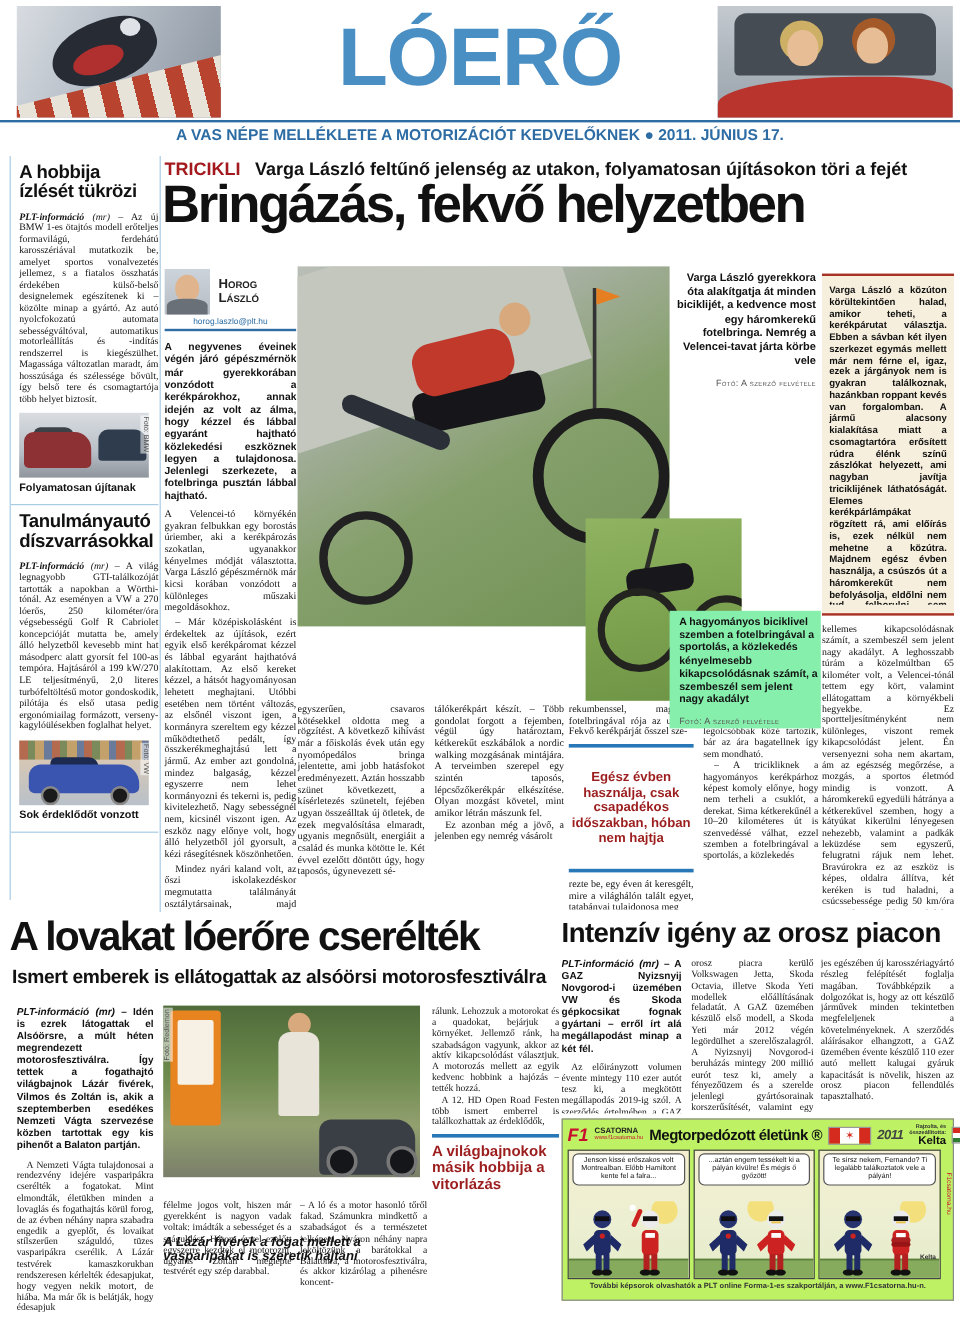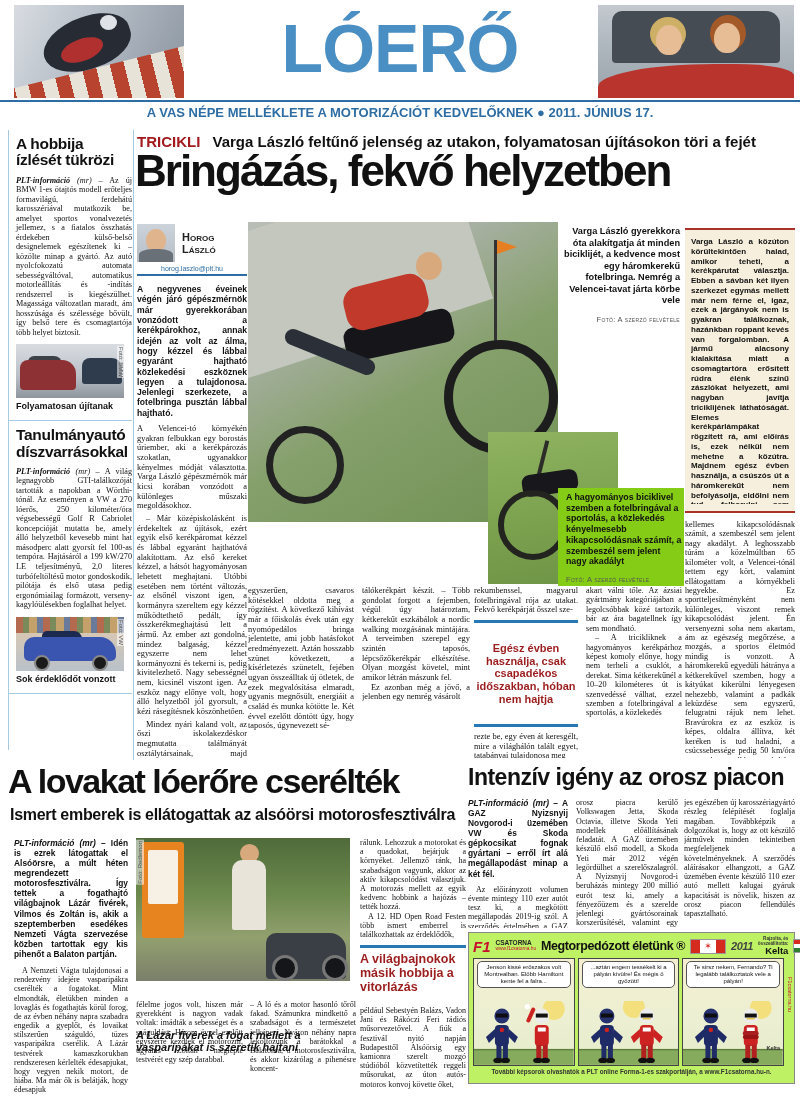--- a/index.html
+++ b/index.html
@@ -83,21 +83,21 @@
   .pm-flag:after{content:"";position:absolute;left:3px;top:0;border-left:20px solid #e67e22;border-top:7px solid transparent;border-bottom:7px solid transparent;}
   .cap1{left:560px;top:226px;width:120px;text-align:right;font-weight:bold;font-size:9.2px;line-height:1.25;background:#fff;padding-bottom:4px;}
   .fcredit{margin-top:8px;font-variant:small-caps;font-weight:normal;font-size:7.5px;color:#555;letter-spacing:.3px;}
   .sidebox{left:685px;top:228px;width:110px;height:285px;background:#f6efdd;border-top:2px solid #a93226;border-bottom:2px solid #a93226;box-sizing:border-box;padding:7px 6px;}
   .sidebox-t{font-weight:bold;font-size:8px;line-height:1.22;height:100%;overflow:hidden;}
   .ph-trike{left:488px;top:432px;width:130px;height:152px;background:linear-gradient(170deg,#8fb360 0%,#7aa04e 60%,#6d9445 100%);z-index:2;}
   .t-w1{position:absolute;left:10px;top:58px;width:58px;height:58px;border-radius:50%;border:6px solid #23231f;}
   .t-w2{position:absolute;left:86px;top:64px;width:50px;height:50px;border-radius:50%;border:6px solid #23231f;}
   .t-seat{position:absolute;left:34px;top:40px;width:56px;height:22px;background:#17171c;border-radius:8px;transform:rotate(-8deg);}
   .t-bar{position:absolute;left:52px;top:8px;width:4px;height:44px;background:#2c2c28;transform:rotate(14deg);}
-  .cap2{left:558px;top:488px;width:126px;background:#84cc16;box-sizing:border-box;padding:4px 2px 2px 8px;
+  .cap2{left:558px;top:509px;width:126px;background:#86efac;box-sizing:border-box;padding:4px 2px 2px 8px;
         font-weight:bold;font-size:8.8px;line-height:1.22;z-index:3;}
   .mcol{top:586px;height:172px;font-family:"Liberation Serif",serif;font-size:8.4px;line-height:1.15;}
   .mc2{left:248px;width:106px;font-family:Liberation Serif, serif;}
   .mc3{left:362px;width:108px;}
   .mc4{left:474px;width:104px;}
   .mc5{left:586px;width:96px;font-size:8.2px;}
   .quote{margin:5px -8px;padding:19px 0;border-top:3px solid #2878b8;border-bottom:3px solid #2878b8;
          color:#9b1d1d;font-family:"Liberation Sans",sans-serif;font-weight:bold;font-size:11px;line-height:1.15;text-align:center;}
   .sidecont{left:685px;top:520px;width:110px;height:238px;}
 
@@ -111,21 +111,21 @@
   .fest-ban{position:absolute;left:6px;top:4px;width:42px;height:96px;background:#e8841f;border-radius:3px;}
   .fest-ban:after{content:"";position:absolute;left:6px;top:8px;width:30px;height:54px;background:#f6f1e4;border-radius:2px;}
   .fest-man{position:absolute;left:96px;top:22px;width:34px;height:70px;background:#e8e4da;border-radius:10px 10px 2px 2px;}
   .fest-head{position:absolute;left:104px;top:6px;width:19px;height:19px;background:#d9a97e;border-radius:50%;}
   .fest-quad{position:absolute;left:130px;bottom:2px;width:80px;height:46px;background:#3a3f45;border-radius:10px 16px 4px 4px;}
   .fest-qw{position:absolute;width:20px;height:20px;background:#15161a;border-radius:50%;border:3px solid #777;}
   .f-cap{left:136px;top:1029px;width:214px;font-weight:bold;font-size:11px;font-style:italic;}
   .fc2{left:136px;top:1000px;width:107px;height:96px;}
   .fc3{left:250px;top:1000px;width:106px;height:96px;}
   .fc4{left:360px;top:838px;width:106px;height:258px;}
-  .crosshead{border-top:3px solid #2878b8;margin:6px 0 12px;padding-top:4px;color:#9b1d1d;
+  .crosshead{border-top:3px solid #2878b8;margin:6px 0 0;padding-top:4px;color:#9b1d1d;
              font-family:"Liberation Sans",sans-serif;font-weight:bold;font-size:12.5px;line-height:1.12;text-align:left;}
 
   
   .r-head{left:468px;top:764px;width:330px;font-size:23px;font-weight:bold;letter-spacing:-.5px;white-space:nowrap;}
   .rcol{top:798px;height:130px;font-family:"Liberation Serif",serif;font-size:8px;line-height:1.16;}
   .rc1{left:468px;width:100px;}
   .rc2{left:576px;width:102px;}
   .rc3{left:684px;width:111px;}
 
   
@@ -296,21 +296,20 @@
     <div class="credit-rot-l">Fotó: Redlemon</div>
   </div>
   <div class="abs f-cap">A Lázár fivérek a fogat mellett a vasparipákat is szeretik hajtani</div>
 
   <div class="abs fcol fc3 clip jst">– A ló és a motor hasonló tőről fakad. Számunkra mindkettő a szabadságot és a természetet jelképezi. Nyáron néhány napra leköltözünk a barátokkal a Balatonra, a motorosfesztiválra, és akkor kizárólag a pihenésre koncent-</div>
   <div class="abs fcol fc2 clip jst">félelme jogos volt, hiszen már gyerekként is nagyon vadak voltak: imádták a sebességet és a száguldást. Három évvel ezelőtt egyszerre kezdtek el motorozni, ugyanis Zoltán meglepte testvérét egy szép darabbal.</div>
   <div class="abs fcol fc4 clip">
     <p class="jst">rálunk. Lehozzuk a motorokat és a quadokat, bejárjuk a környéket. Jellemző ránk, ha szabadságon vagyunk, akkor az aktív kikapcsolódást választjuk. A motorozás mellett az egyik kedvenc hobbink a hajózás – tették hozzá.</p>
     <p class="jst" style="text-indent:8px;">A 12. HD Open Road Festen több ismert emberrel is találkozhattak az érdeklődők,</p>
     <div class="crosshead">A világbajnokok másik hobbija a vitorlázás</div>
-    <p class="jst">például Sebestyén Balázs, Vadon Jani és Rákóczi Feri rádiós műsorvezetővel. A fiúk a fesztivál nyitó napján Budapesttől Alsóörsig egy kamionra szerelt mozgó stúdióból közvetítették reggeli műsorukat, az úton autós-motoros konvoj követte őket,</p>
   </div>
 
   <div class="abs r-head">Intenzív igény az orosz piacon</div>
   <div class="abs rcol rc1 clip">
     <p class="flead jst"><b><i>PLT-információ</i></b> <i>(mr)</i> <span>– A GAZ Nyizsnyij Novgorod-i üzemében VW és Skoda gépkocsikat fognak gyártani – erről írt alá megállapodást minap a két fél.</span></p>
     <p class="jst" style="margin-top:6px;text-indent:8px;">Az előirányzott volumen évente mintegy 110 ezer autót tesz ki, a megkötött megállapodás 2019-ig szól. A szerződés értelmében a GAZ megbízott gyártóként veszi át az</p>
   </div>
   <div class="abs rcol rc2 clip jst">orosz piacra kerülő Volkswagen Jetta, Skoda Octavia, illetve Skoda Yeti modellek előállításának feladatát. A GAZ üzemében készülő első modell, a Skoda Yeti már 2012 végén legördülhet a szerelőszalagról. A Nyizsnyij Novgorod-i beruházás mintegy 200 millió eurót tesz ki, amely a fényezőüzem és a szerelde jelenlegi gyártósorainak korszerűsítését, valamint egy tel-</div>
   <div class="abs rcol rc3 clip jst">jes egészében új karosszériagyártó részleg felépítését foglalja magában. Továbbképzik a dolgozókat is, hogy az ott készülő járművek minden tekintetben megfeleljenek a követelményeknek. A szerződés aláírásakor elhangzott, a GAZ üzemében évente készülő 110 ezer autó mellett kalugai gyáruk kapacitását is növelik, hiszen az orosz piacon fellendülés tapasztalható.</div>
 

